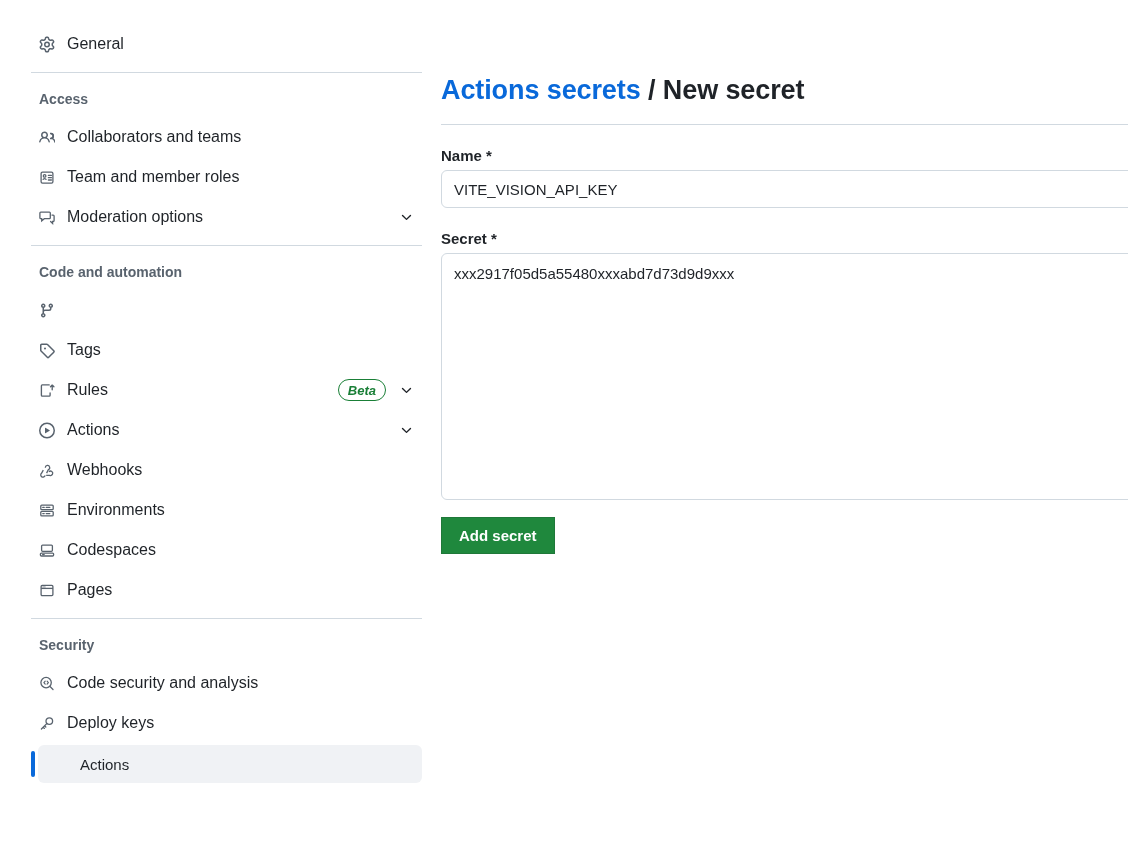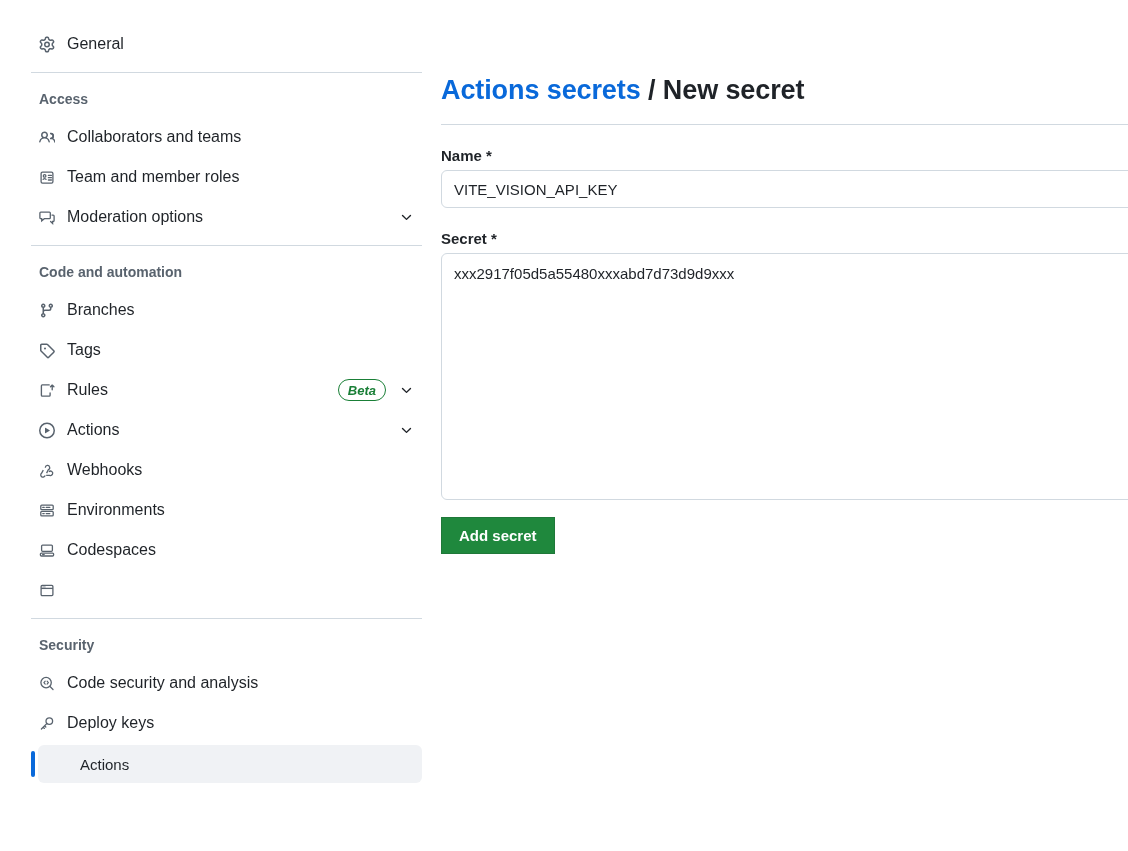--- a/index.html
+++ b/index.html
@@ -223,21 +223,20 @@
     <div class="divider"></div>
 
     <div class="section-title">Code and automation</div>
 
     <div class="nav-item">
       <span class="ic">
         <svg viewBox="0 0 16 16" width="17" height="17" fill="currentColor">
             <path d="M9.5 3.25a2.25 2.25 0 1 1 3 2.122V6A2.5 2.5 0 0 1 10 8.5H6a1 1 0 0 0-1 1v1.128a2.251 2.251 0 1 1-1.5 0V5.372a2.25 2.25 0 1 1 1.5 0v1.836A2.493 2.493 0 0 1 6 7h4a1 1 0 0 0 1-1v-.628A2.25 2.25 0 0 1 9.5 3.25Zm-6 0a.75.75 0 1 0 1.5 0 .75.75 0 0 0-1.5 0Zm8.25-.75a.75.75 0 1 0 0 1.5.75.75 0 0 0 0-1.5ZM4.25 12a.75.75 0 1 0 0 1.5.75.75 0 0 0 0-1.5Z"></path>
           </svg>
       </span>
-      <span class="nav-label">Branches</span>
     </div>
 
     <div class="nav-item">
       <span class="ic">
         <svg viewBox="0 0 16 16" width="17" height="17" fill="currentColor">
             <path d="M1 7.775V2.75C1 1.784 1.784 1 2.75 1h5.025c.464 0 .91.184 1.238.513l6.25 6.25a1.75 1.75 0 0 1 0 2.474l-5.026 5.026a1.75 1.75 0 0 1-2.474 0l-6.25-6.25A1.752 1.752 0 0 1 1 7.775Zm1.5 0c0 .066.026.13.073.177l6.25 6.25a.25.25 0 0 0 .354 0l5.025-5.025a.25.25 0 0 0 0-.354l-6.25-6.25a.25.25 0 0 0-.177-.073H2.75a.25.25 0 0 0-.25.25ZM6 5a1 1 0 1 1 0 2 1 1 0 0 1 0-2Z"></path>
           </svg>
       </span>
       <span class="nav-label">Tags</span>
     </div>
@@ -306,20 +305,21 @@
     </div>
 
     <div class="nav-item">
       <span class="ic">
         <svg viewBox="0 0 16 16" width="17" height="17" fill="none" stroke="currentColor" stroke-width="1.3">
             <rect x="2.1" y="2.9" width="11.8" height="10.2" rx="1.1"></rect>
             <path d="M2.1 5.9h11.8"></path>
             <path d="M4.1 4.4h.01M5.9 4.4h.01" stroke-linecap="round" stroke-width="1.2"></path>
           </svg>
       </span>
+      <span class="nav-label">Pages</span>
     </div>
 
     <div class="divider"></div>
 
     <div class="section-title">Security</div>
 
     <div class="nav-item">
       <span class="ic">
         <svg viewBox="0 0 16 16" width="17" height="17" fill="none" stroke="currentColor" stroke-width="1.3">
             <circle cx="7.1" cy="7.1" r="5.2"></circle>

